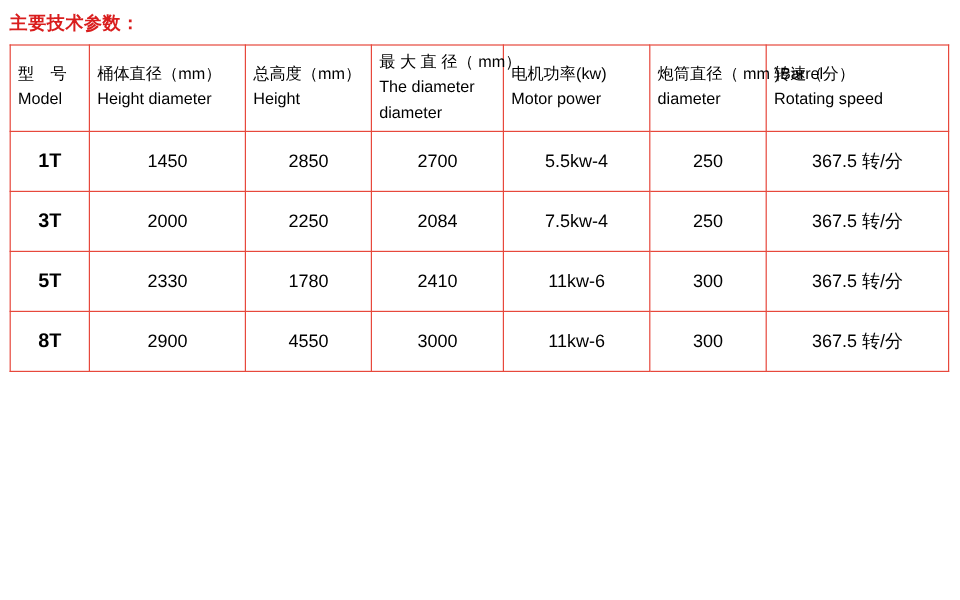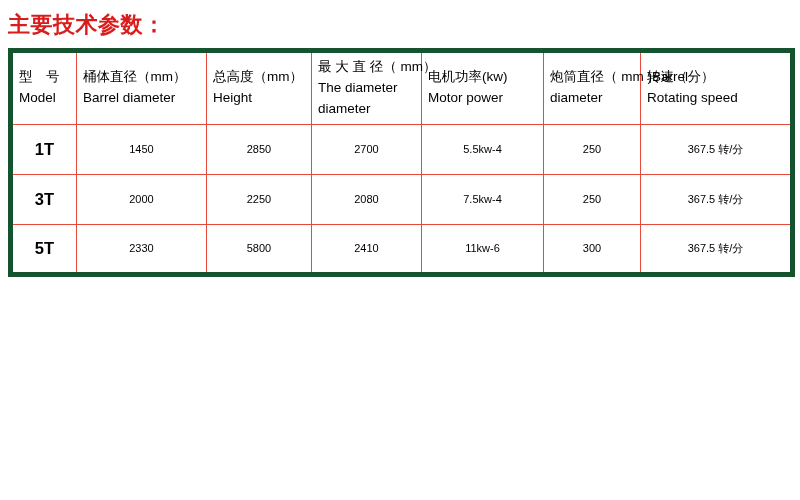--- a/index.html
+++ b/index.html
@@ -15,32 +15,32 @@
     overflow: hidden;
   }
   .page {
     width: 800px;
     height: 500px;
     position: relative;
     box-sizing: border-box;
     padding: 0;
   }
   .title {
-    font-size: 22px;
+    font-size: 15px;
     font-weight: bold;
     color: #d91d1d;
     padding: 10px 0 8px 8px;
     letter-spacing: 0.5px;
   }
   table.spec {
     border-collapse: collapse;
     table-layout: fixed;
     width: 782px;
     margin-left: 8px;
-    border: 5px solid #14532d;
+    border: 1px solid #14532d;
   }
   table.spec td {
     border: 1px solid #e7483c;
     vertical-align: middle;
     padding: 4px 6px;
     box-sizing: border-box;
   }
   thead td {
     vertical-align: top;
     font-size: 13.5px;
@@ -50,21 +50,21 @@
   }
   thead td .cn {
     display: block;
     white-space: nowrap;
   }
   thead td .en {
     display: block;
   }
   tbody td {
     text-align: center;
-    font-size: 11px;
+    font-size: 15px;
     height: 50px;
   }
   tbody td.model {
     font-weight: bold;
     font-size: 16.5px;
     margin-top: 19px;
   }
   
   col.c0 { width: 66px; }
   col.c1 { width: 130px; }
@@ -92,21 +92,21 @@
         <col class="c6">
     </colgroup>
     <thead>
       <tr>
         <td>
           <span class="cn">型　号</span>
           <span class="en">Model</span>
         </td>
         <td>
           <span class="cn">桶体直径（mm）</span>
-          <span class="en">Barrel diameter</span>
+          <span class="en">Height diameter</span>
         </td>
         <td>
           <span class="cn">总高度（mm）</span>
           <span class="en">Height</span>
         </td>
         <td>
           <span class="cn">最 大 直 径（ mm）</span>
           <span class="en">The diameter diameter</span>
         </td>
         <td>
@@ -130,30 +130,39 @@
         <td>2850</td>
         <td>2700</td>
         <td>5.5kw-4</td>
         <td>250</td>
         <td>367.5 转/分</td>
       </tr>
       <tr>
         <td class="model">3T</td>
         <td>2000</td>
         <td>2250</td>
-        <td>2080</td>
+        <td>2084</td>
         <td>7.5kw-4</td>
         <td>250</td>
         <td>367.5 转/分</td>
       </tr>
       <tr>
         <td class="model">5T</td>
         <td>2330</td>
-        <td>5800</td>
+        <td>1780</td>
         <td>2410</td>
+        <td>11kw-6</td>
+        <td>300</td>
+        <td>367.5 转/分</td>
+      </tr>
+      <tr>
+        <td class="model">8T</td>
+        <td>2900</td>
+        <td>4550</td>
+        <td>3000</td>
         <td>11kw-6</td>
         <td>300</td>
         <td>367.5 转/分</td>
       </tr>
     </tbody>
   </table>
 
 </div>
 
 </body></html>

